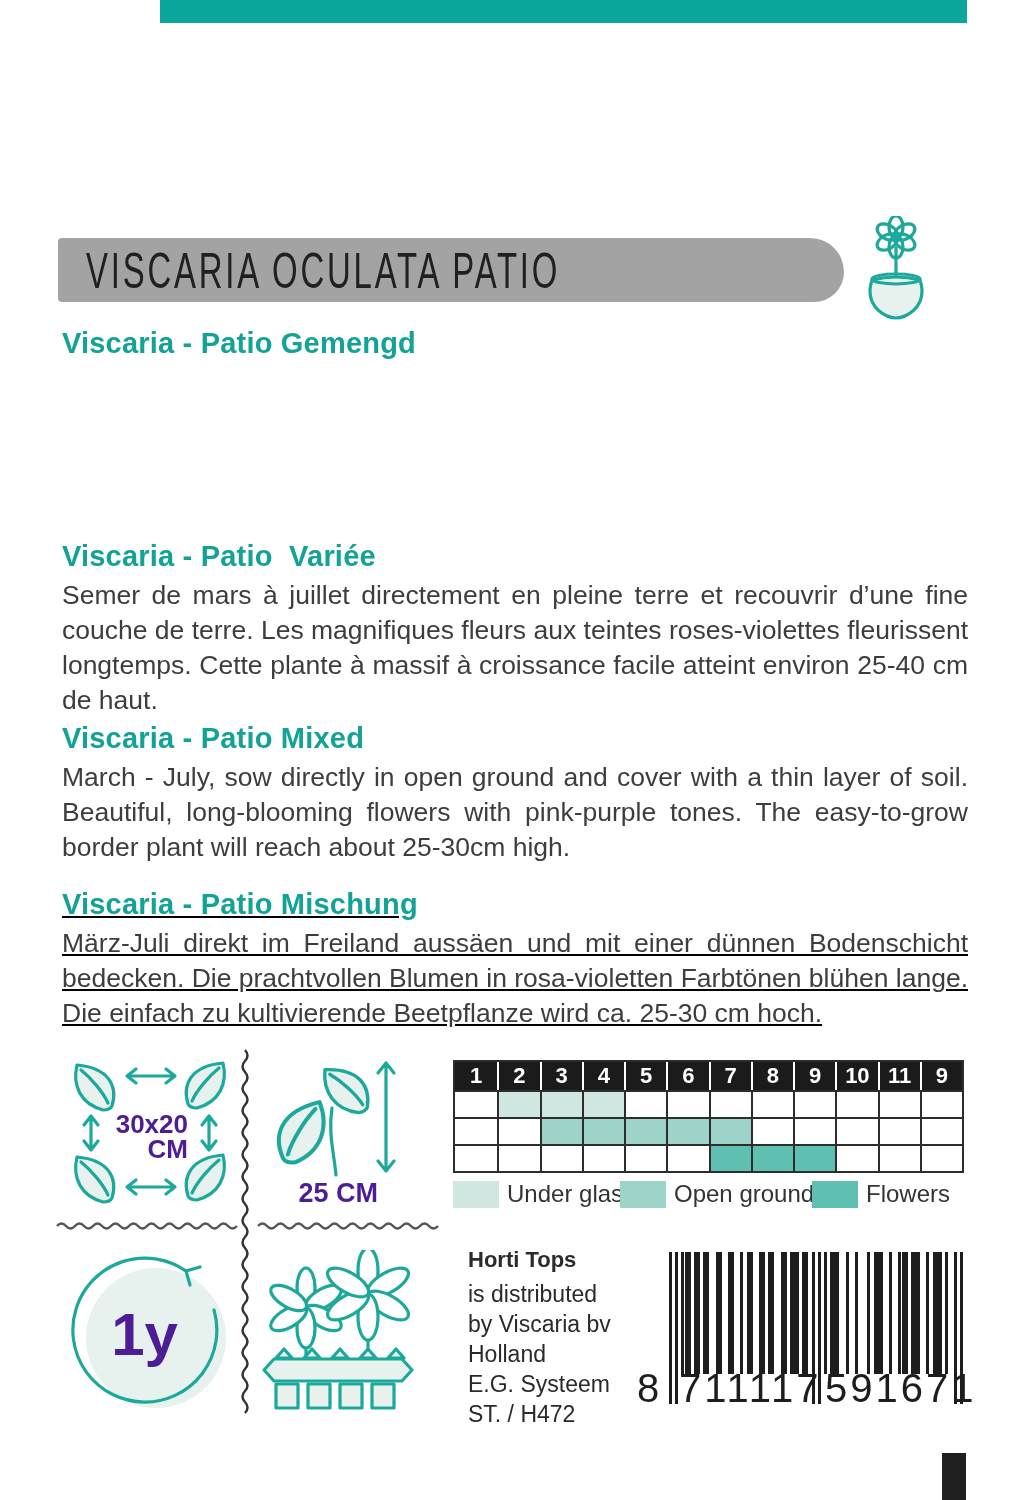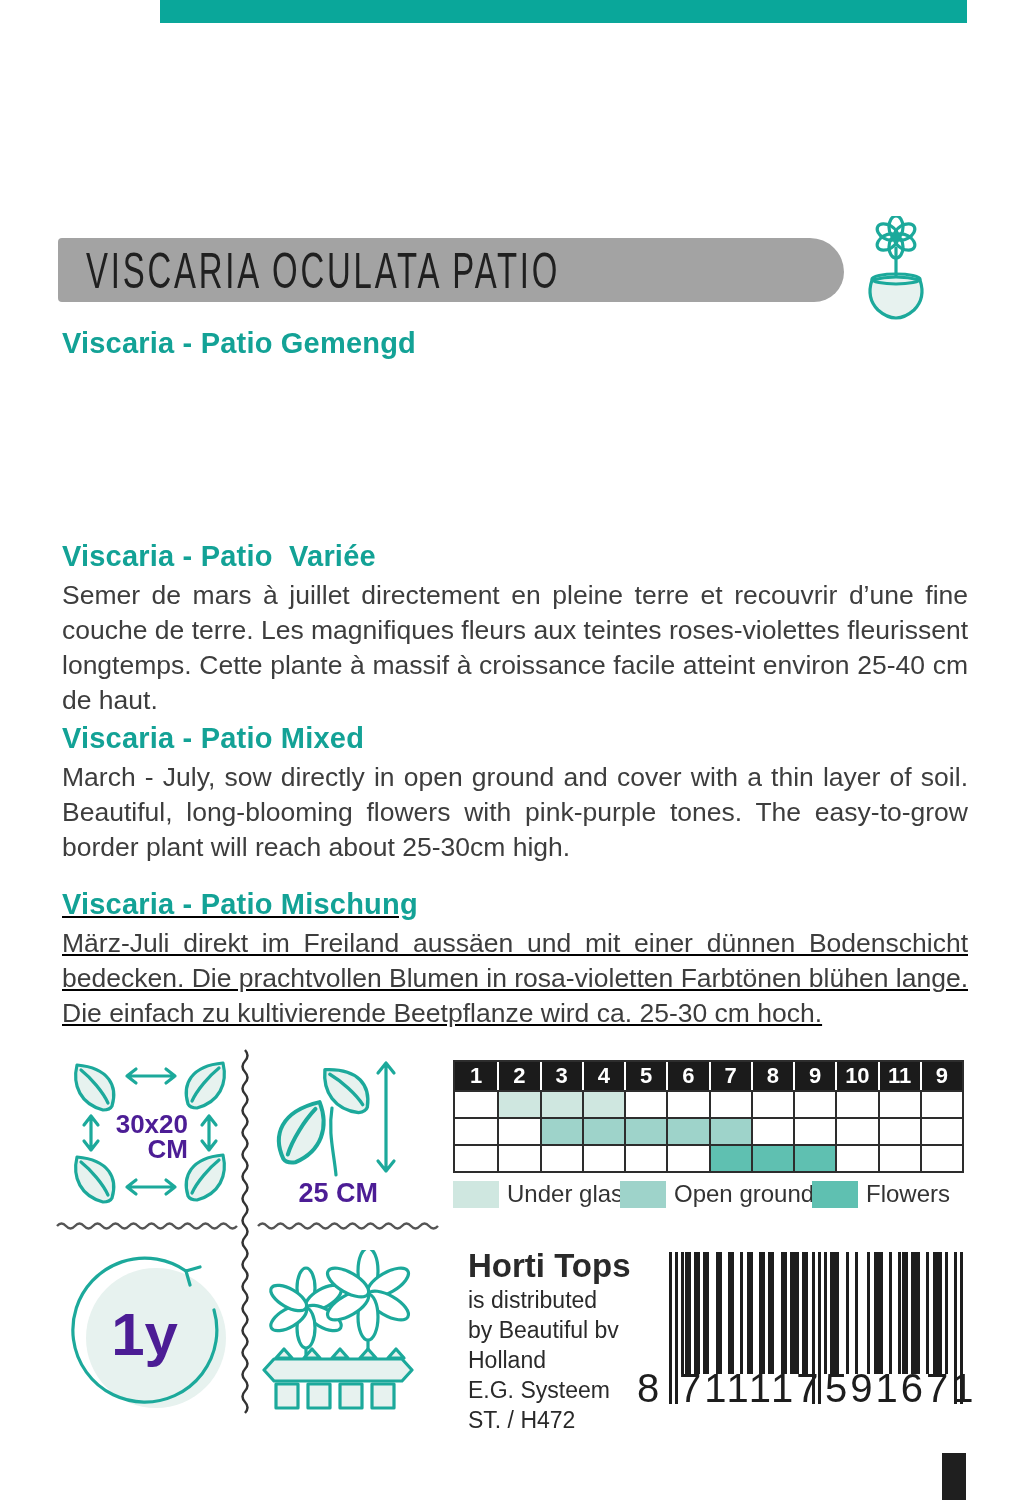--- a/index.html
+++ b/index.html
@@ -37,21 +37,21 @@
   .cal-body .cell { height:27px; border-left:2px solid #2d2d2d; border-top:2px solid #2d2d2d; background:#fff; }
   .cal-body .cell:first-child { border-left:none; }
 
   .legend { position:absolute; left:453px; top:1180px; width:511px; height:30px; }
   .legend-item { position:absolute; display:flex; align-items:center; }
   .legend-swatch { width:46px; height:27px; margin-right:8px; }
   .legend-label { font-size:24px; color:#333; white-space:nowrap; }
 
   
   .distrib { position:absolute; left:468px; top:1247px; color:#2a2a2a; }
-  .distrib .name { font-size:33px; font-weight:bold; margin-bottom:0; }
+  .distrib .name { font-size:22px; font-weight:bold; margin-bottom:6px; }
   .distrib .line { font-size:23px; line-height:30px; }
 
   .barcode { position:absolute; left:669px; top:1252px; width:295px; height:160px; }
   .bar { position:absolute; top:0; background:#1d1d1d; }
   .bc-digit { position:absolute; font-size:40px; font-weight:500; color:#1d1d1d; letter-spacing:3px; }
   .bc-first { left:-32px; top:114px; }
   .bc-left  { left:10px; width:131px; top:114px; text-align:center; background:#fff; height:44px; }
   .bc-right { left:156px; width:131px; top:114px; text-align:center; background:#fff; height:44px; }
 
   .black-mark { position:absolute; left:942px; top:1453px; width:24px; height:47px; background:#1f1f1f; }
@@ -254,21 +254,21 @@
     <rect x="14" y="134" width="22" height="24"></rect>
       <rect x="46" y="134" width="22" height="24"></rect>
     <rect x="78" y="134" width="22" height="24"></rect>
       <rect x="110" y="134" width="22" height="24"></rect>
   </g>
 </svg>
 
 <div class="distrib">
   <div class="name">Horti Tops</div>
   <div class="line">is distributed</div>
-  <div class="line">by Beautiful bv</div>
+  <div class="line">by Viscaria bv</div>
   <div class="line">Holland</div>
   <div class="line">E.G. Systeem</div>
   <div class="line">ST. / H472</div>
 </div>
 
 <div class="barcode" id="barcode">
   <span class="bc-digit bc-first">8</span>
   <span class="bc-digit bc-left">711117</span>
   <span class="bc-digit bc-right">591671</span>
 <div class="bar" style="left: 0px; width: 3.1px; height: 152px;"></div>

